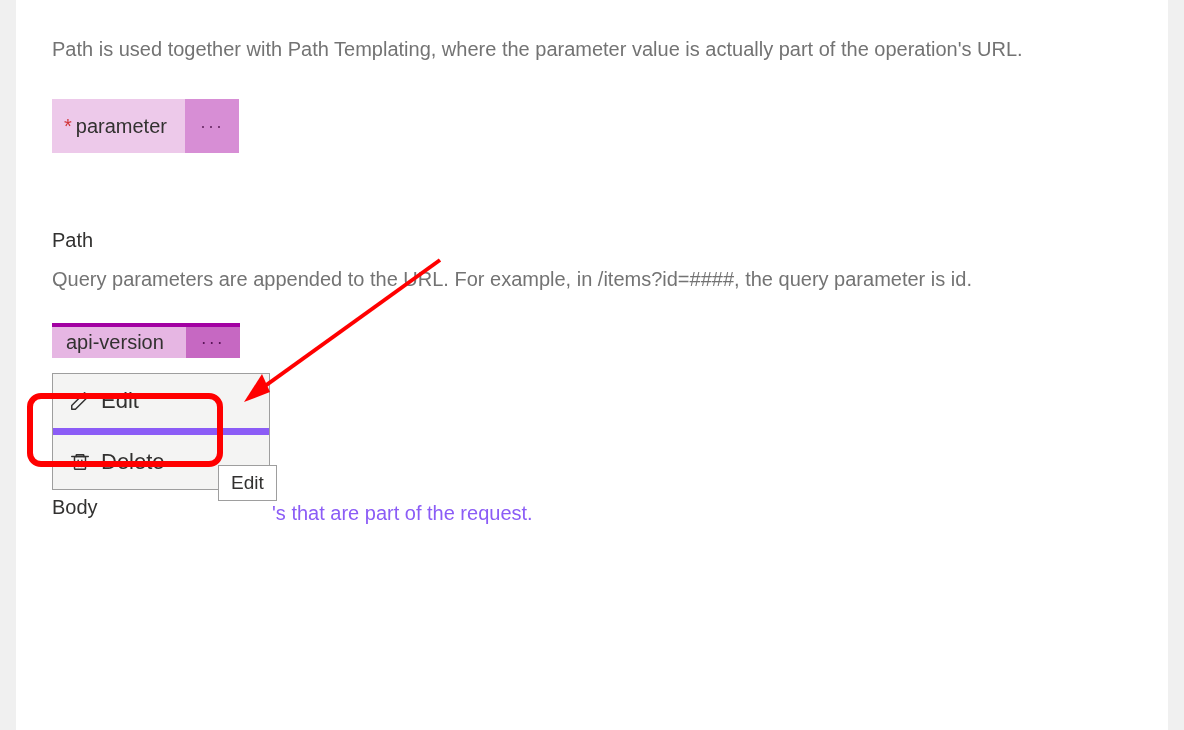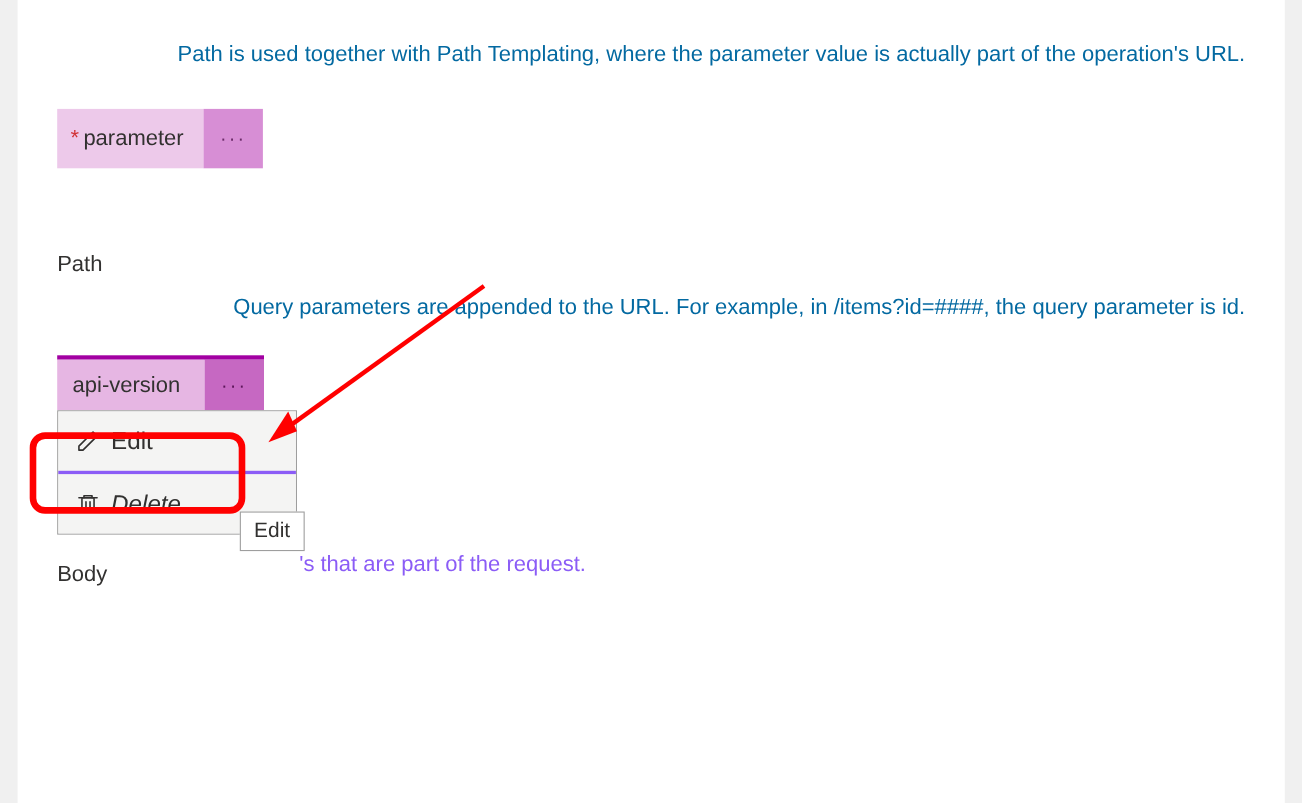--- a/index.html
+++ b/index.html
@@ -22,25 +22,24 @@
     padding: 36px 36px 0 36px;
   }
   .section-title {
     font-size: 20px;
     color: #323130;
     font-weight: 400;
     margin: 0 0 14px 0;
   }
   .section-desc {
     font-size: 20px;
-    color: #0369a1;
+    color: #737373;
     font-weight: 400;
     margin: 0 0 36px 0;
     line-height: 1.35;
-    text-align: right;
   }
   .section-desc.tight { margin-bottom: 30px; }
   .section-gap { height: 70px; }
   .section-gap-sm { height: 90px; }
 
   .param-chip {
     display: inline-flex;
     align-items: stretch;
     height: 54px;
     margin-bottom: 6px;
@@ -78,21 +77,21 @@
   .query-chip .chip-label {
     background: #e6b6e3;
     padding: 0 22px 0 14px;
   }
   .query-chip .chip-menu {
     background: #c668c2;
     color: #5b1559;
   }
   .query-chip {
     border-top: 4px solid #a200a2;
-    height: 50px;
+    height: 35px;
   }
 
   .ctx-menu {
     position: absolute;
     top: 50px;
     left: 0;
     width: 218px;
     background: #f4f4f3;
     border: 1px solid #9e9e9e;
   }
@@ -103,21 +102,21 @@
     padding: 14px 16px;
     font-size: 22px;
     color: #323130;
     cursor: pointer;
     background: #f4f4f3;
     border: none;
     width: 100%;
     text-align: left;
   }
   .ctx-item svg { width: 22px; height: 22px; flex-shrink: 0; }
-  .ctx-sep { border-top: 3px solid #8b5cf6; font-style: italic; }
+  .ctx-sep { border-top: 7px solid #8b5cf6; }
 
   .highlight-box {
     position: absolute;
     border: 6px solid #ff0000;
     border-radius: 14px;
     pointer-events: none;
   }
   .arrow-svg { position: absolute; pointer-events: none; }
 
   .tooltip {

